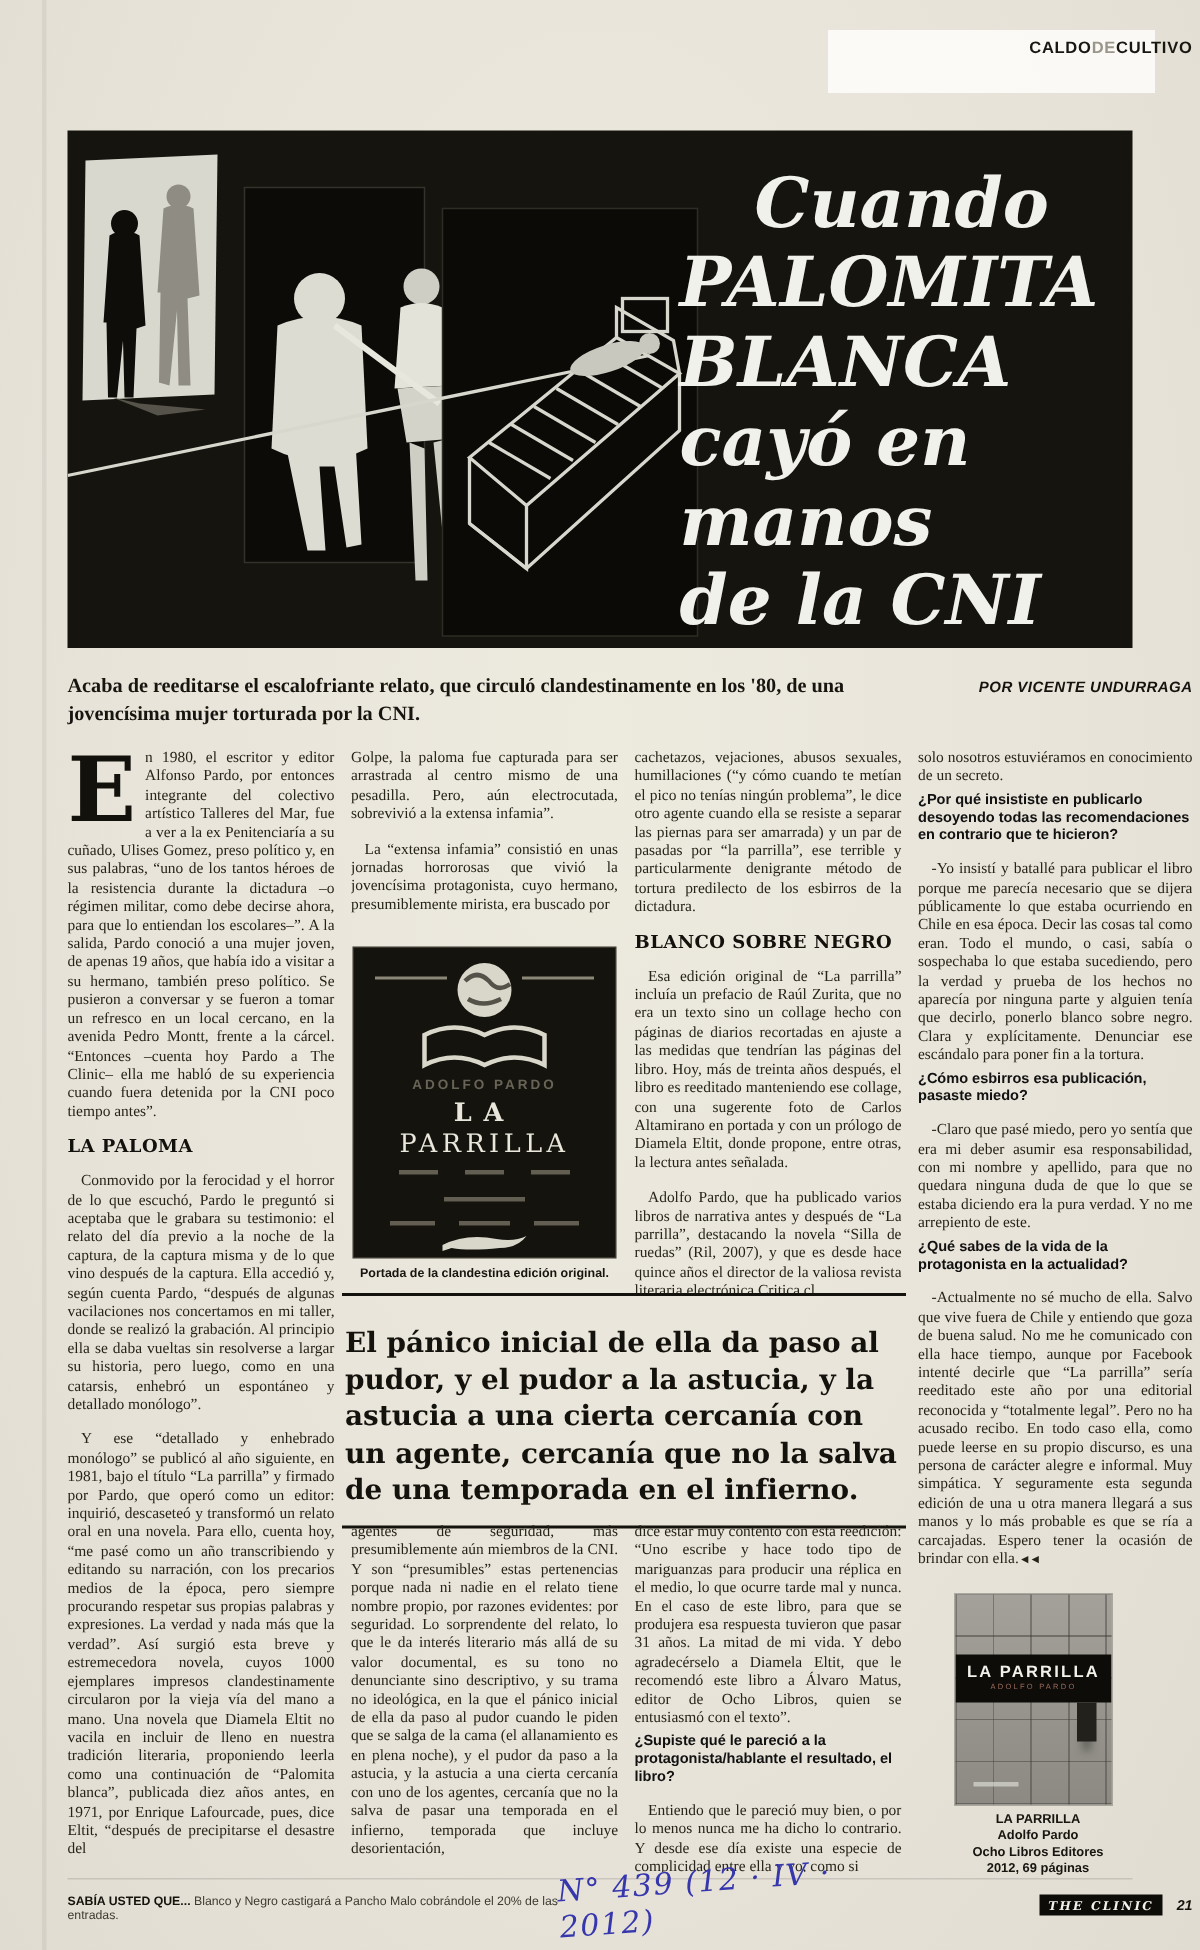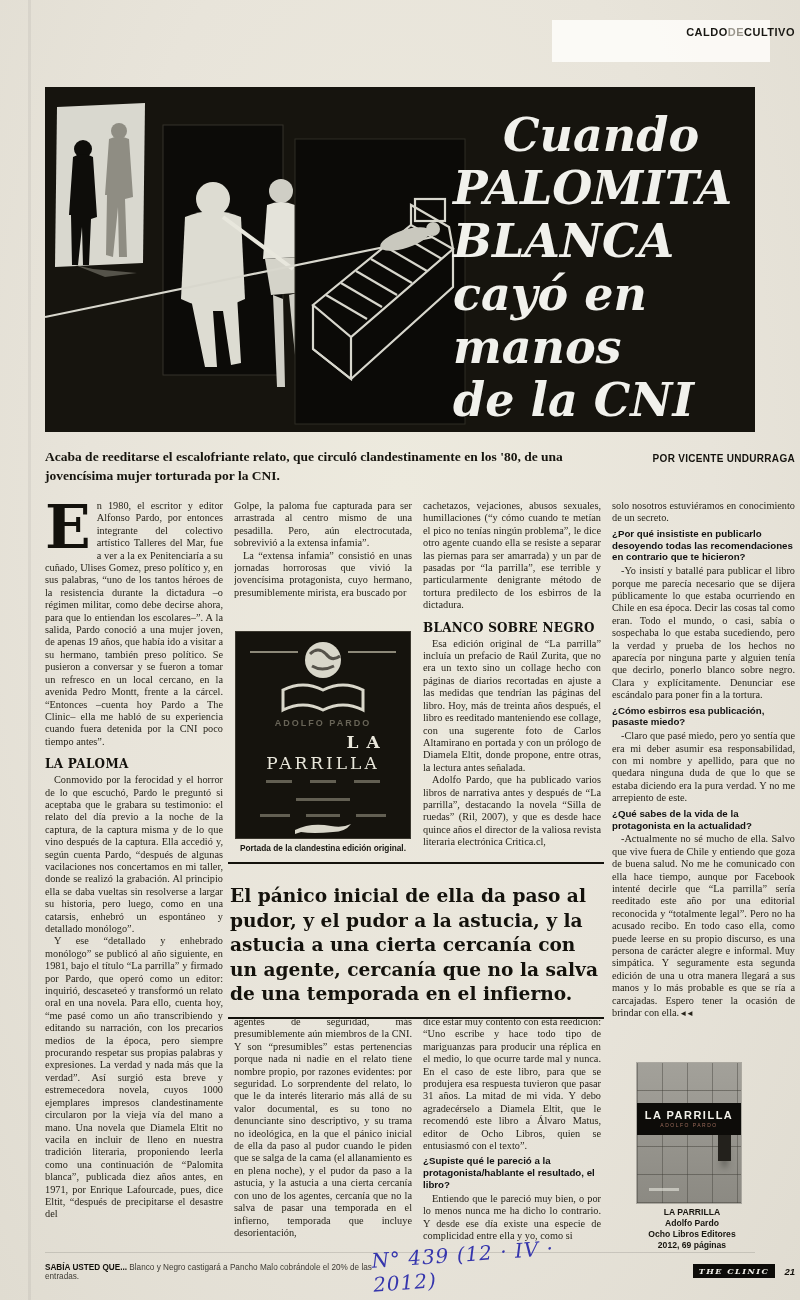--- a/index.html
+++ b/index.html
@@ -25,48 +25,48 @@
   
   .hero{left:45px;top:75px;width:710px;height:345px;background:#16140e;overflow:hidden;margin-top:12px;}
   .hero-title{position:absolute;left:408px;top:22px;width:300px;
     font-family:"DejaVu Serif",serif;font-style:italic;font-weight:bold;
     font-size:46px;line-height:53px;color:#f1f1ec;}
   .hero-title .t-first{padding-left:50px;}
 
   
   .deck{left:45px;top:448px;width:560px;font-weight:bold;font-size:13.5px;line-height:18.5px;color:#17150f;}
   .byline{left:598px;top:453px;width:197px;text-align:right;
-    font-family:"Liberation Sans",sans-serif;font-weight:bold;font-size:10px;letter-spacing:.3px;color:#15130e;}
+    font-family:"Liberation Sans",sans-serif;font-weight:bold;font-size:10px;letter-spacing:.3px;color:#15130e;font-style:italic;}
 
   
   .col{overflow:hidden;font-size:10.3px;line-height:12.4px;text-align:justify;}
   .col1{left:45px;top:500px;width:178px;height:748px;}
   .col2a{left:234px;top:500px;width:178px;height:128px;}
   .col2b{left:234px;top:1016px;width:178px;height:232px;}
   .col3a{left:423px;top:500px;width:178px;height:362px;}
   .col3b{left:423px;top:1016px;width:178px;height:232px;}
   .col4{left:612px;top:500px;width:183px;height:560px;}
   .para{margin:0;}
-  .ind{text-indent:9px;}
+  .ind{text-indent:9px;margin-top:11px;}
   .dropcap{float:left;font-family:"DejaVu Serif",serif;font-weight:bold;font-size:60px;line-height:48px;
     margin:3px 6px 0 0;color:#13110c;}
   .subhead{font-family:"DejaVu Serif",serif;font-weight:bold;font-size:12px;line-height:14px;
     letter-spacing:.3px;margin:9px 0 3px 0;color:#13110c;text-align:left;}
   .q{font-family:"Liberation Sans",sans-serif;font-weight:bold;font-size:9.7px;line-height:11.8px;
     margin:3px 0 2px 0;color:#111;text-align:left;}
   .endmark{font-size:8px;letter-spacing:-1px;}
 
   
   .book1{left:236px;top:632px;width:174px;height:206px;background:#15130d;
     box-shadow:0 0 0 1px #3a372e;overflow:hidden;}
   .b1-author{position:absolute;left:0;top:86px;width:100%;text-align:center;
     font-family:"Liberation Sans",sans-serif;font-weight:bold;font-size:9px;letter-spacing:2px;
     color:#7d796a;opacity:.8;}
   .b1-la{position:absolute;left:0;top:100px;width:100%;text-align:center;
-    font-family:"DejaVu Serif",serif;font-weight:bold;font-size:17px;letter-spacing:8px;color:#e9e7db;padding-left:44px;}
+    font-family:"DejaVu Serif",serif;font-weight:bold;font-size:17px;letter-spacing:8px;color:#e9e7db;}
   .b1-parrilla{position:absolute;left:0;top:121px;width:100%;text-align:center;
     font-family:"DejaVu Serif",serif;font-weight:normal;font-size:17px;letter-spacing:3px;color:#e9e7db;}
   .b1-bar{position:absolute;height:3px;background:#8c8878;opacity:.65;}
   .book1-caption{left:234px;top:843px;width:178px;text-align:center;
     font-family:"Liberation Sans",sans-serif;font-weight:bold;font-size:8.3px;color:#17150f;}
 
   
   .quote{left:228px;top:862px;width:372px;border-top:2px solid #14120c;border-bottom:2px solid #14120c;
     padding:20px 2px 10px 2px;font-family:"DejaVu Serif",serif;font-weight:bold;
     font-size:18.6px;line-height:24.5px;color:#14120c;text-align:left;}

